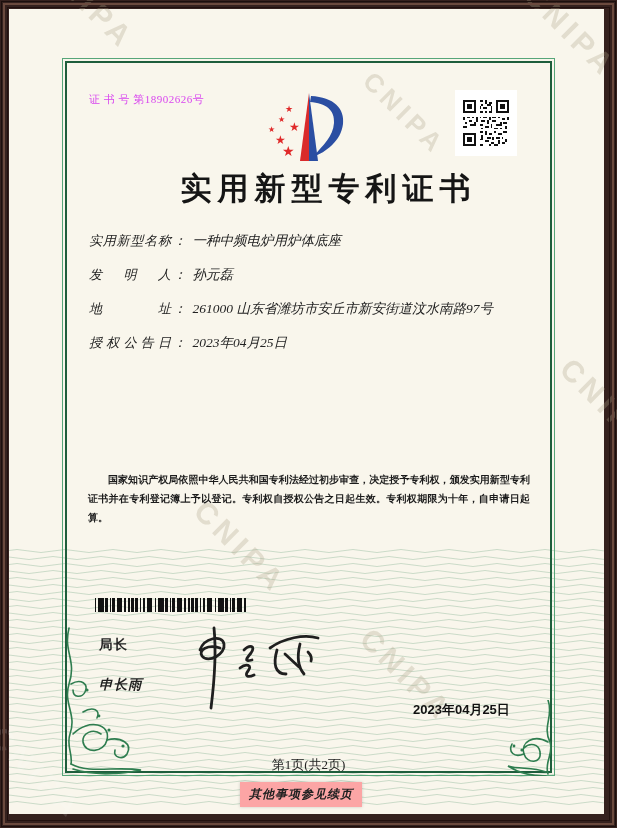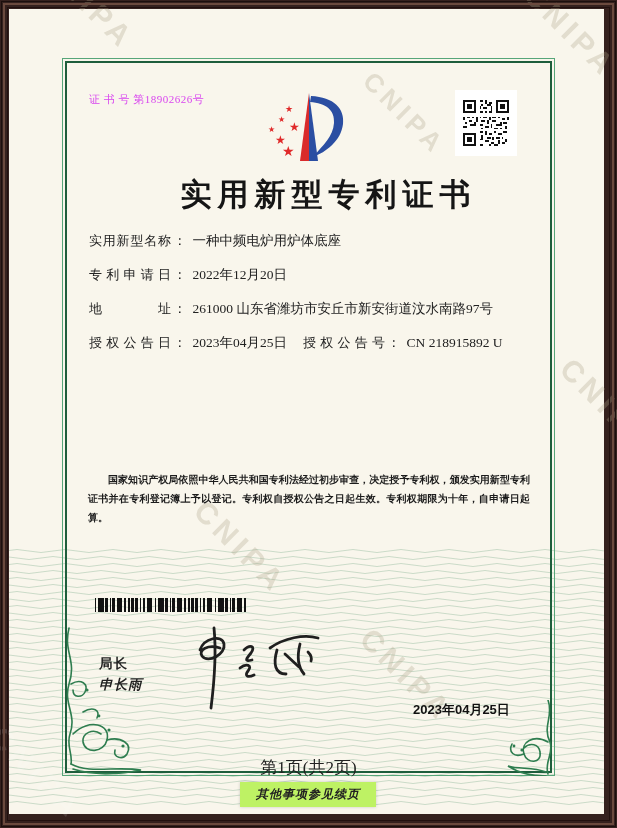--- a/index.html
+++ b/index.html
@@ -35,24 +35,24 @@
   .ornament { position:absolute; z-index:2; }
   .orn-bl { left:63px; top:626px; }
   .orn-br { left:484px; top:700px; }
 
   .cert-no { left:89px; top:92px; font-size:11px; color:#d946ef; letter-spacing:.5px; z-index:5; }
   .logo { left:256px; top:90px; width:110px; height:88px; z-index:5; }
   .logo .star { position:absolute; color:#e02a2a; line-height:1; font-family:"DejaVu Sans",sans-serif; }
   .qr-box { left:455px; top:90px; width:62px; height:66px; background:#fff; z-index:5;
             display:flex; align-items:center; justify-content:center; }
   .title {
-    left:62px; top:174px; width:533px; text-align:center; z-index:5;
+    left:62px; top:168px; width:533px; text-align:center; z-index:5;
     font-size:31px; font-weight:bold; letter-spacing:6px; color:#151515;
   }
-  .fields { left:89px; top:232px; width:455px; z-index:5; }
+  .fields { left:89px; top:232px; width:455px; z-index:5;font-style:italic; }
   .frow { height:14px; margin-bottom:20px; font-size:13.5px; color:#222; position:relative; }
   .flabel { display:inline-block; width:82px; font-size:13px; vertical-align:baseline;
             text-align:justify; text-align-last:justify; -moz-text-align-last:justify; }
   .fcolon { display:inline-block; margin:0 6px 0 2px; }
   .fgroup2 { position:absolute; left:214px; top:0; }
   .body-text {
     left:88px; top:471px; width:442px; z-index:5;
     font-size:10px; line-height:18.8px; font-weight:600;
     color:#1c1c1c; text-align:justify;
   }
@@ -60,31 +60,31 @@
   .barcode {
     left:95px; top:598px; width:153px; height:14px; z-index:5;
     background:
       repeating-linear-gradient(90deg,#111 0 1.5px,transparent 1.5px 3px,#111 3px 5px,transparent 5px 7.5px),
       repeating-linear-gradient(90deg,#111 0 1px,transparent 1px 5px,#111 5px 7px,transparent 7px 12px);
   }
   .signer-title, .signer-name {
     left:99px; z-index:5; font-family:"Liberation Sans",sans-serif;
     font-weight:bold; font-size:13.5px; color:#222; letter-spacing:1px;
   }
-  .signer-title { top:655px; }
+  .signer-title { top:636px; }
   .signer-name  { top:676px;font-style:italic; }
   .signature { left:178px; top:618px; z-index:5; }
   .issue-date {
     left:413px; top:701px; z-index:5;
     font-family:"Liberation Sans",sans-serif; font-weight:600; font-size:13px; color:#111;
   }
   .page-indicator { left:62px; top:756px; width:493px; text-align:center; z-index:5;
-                    font-size:17px; color:#222;font-family:Liberation Serif, serif; }
+                    font-size:13px; color:#222;font-family:Liberation Serif, serif; }
   .cont-tab {
-    left:240px; top:782px; width:136px; height:25px; background:#bef264; z-index:5;
+    left:240px; top:782px; width:122px; height:25px; background:#fca5a5; z-index:5;
     box-shadow:0 0 3px rgba(0,0,0,.18);
     display:flex; align-items:center; justify-content:center;
     font-size:12px; font-style:italic; font-weight:600; letter-spacing:1px; color:#222;
   }
 </style>
 </head>
 <body>
 
 <div id="root">
 
@@ -203,30 +203,27 @@
     </svg>
   </div>
 
   <div class="abs title">实用新型专利证书</div>
 
   <div class="abs fields">
     <div class="frow">
       <span class="flabel">实用新型名称</span><span class="fcolon">：</span><span class="fvalue">一种中频电炉用炉体底座</span>
     </div>
     <div class="frow">
-      <span class="flabel">专利申请日</span><span class="fcolon">：</span><span class="fvalue">2022年12月20日</span>
+      <span class="flabel">发明人</span><span class="fcolon">：</span><span class="fvalue">孙元磊</span>
     </div>
     <div class="frow">
       <span class="flabel">地址</span><span class="fcolon">：</span><span class="fvalue">261000 山东省潍坊市安丘市新安街道汶水南路97号</span>
     </div>
     <div class="frow">
       <span class="flabel">授权公告日</span><span class="fcolon">：</span><span class="fvalue">2023年04月25日</span>
-      <span class="fgroup2">
-        <span class="flabel">授权公告号</span><span class="fcolon">：</span><span class="fvalue">CN 218915892 U</span>
-      </span>
     </div>
   </div>
 
   <div class="abs body-text">
     <p>国家知识产权局依照中华人民共和国专利法经过初步审查，决定授予专利权，颁发实用新型专利证书并在专利登记簿上予以登记。专利权自授权公告之日起生效。专利权期限为十年，自申请日起算。</p>
   </div>
 
   <div class="abs barcode"></div>
 
   <div class="abs signer-title">局长</div>

